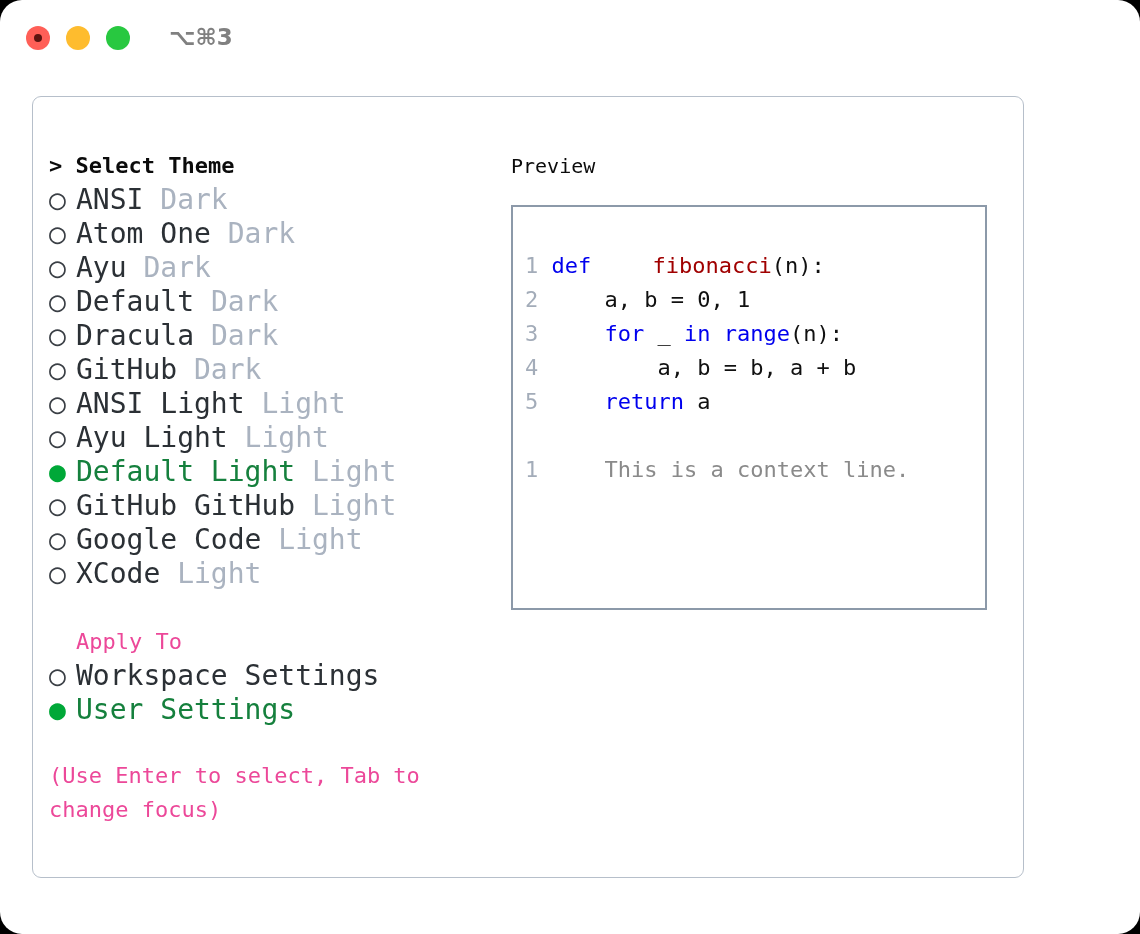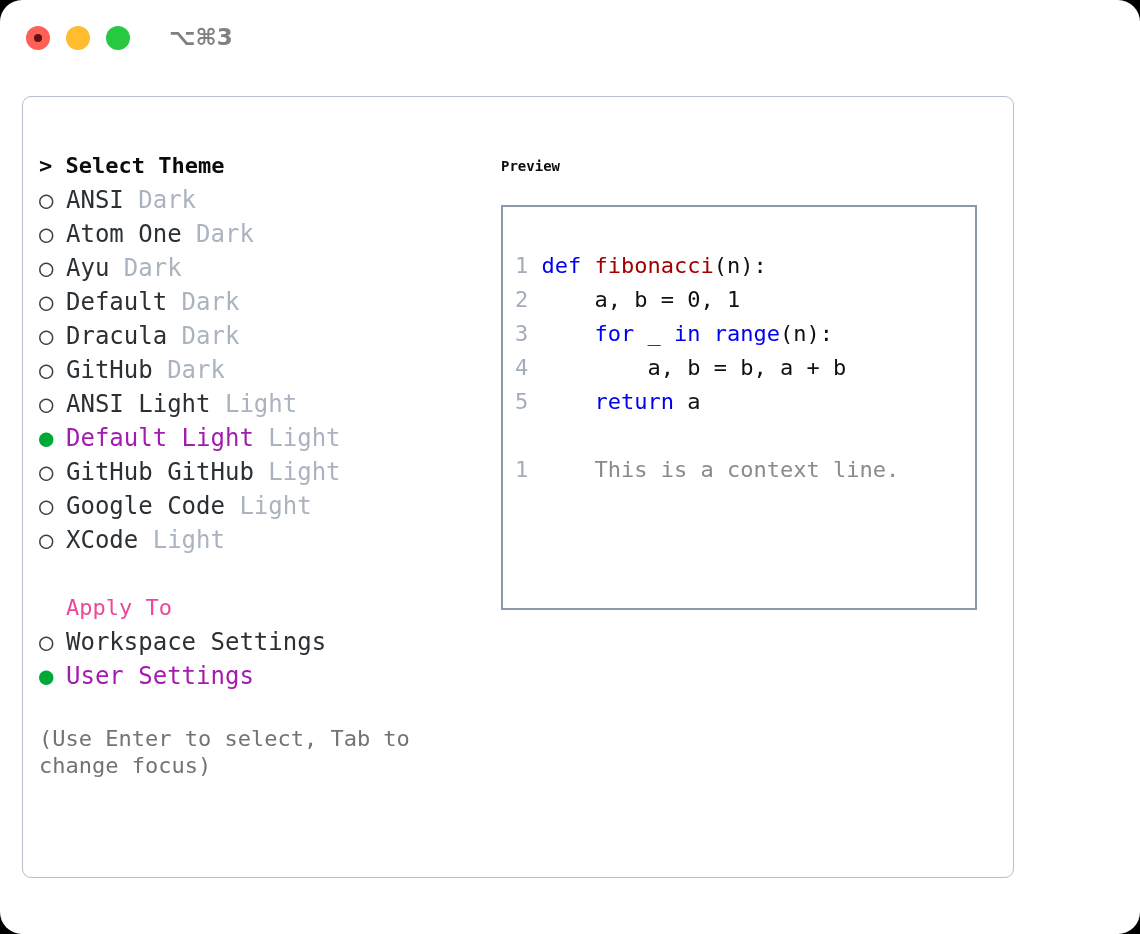--- a/index.html
+++ b/index.html
@@ -56,21 +56,21 @@
     font-size: 23px;
     font-weight: bold;
     color: #808080;
     letter-spacing: 0px;
     font-family: "DejaVu Sans", "Liberation Sans", sans-serif;
   }
 
   
   #panel {
     position: absolute;
-    left: 22px;
+    left: 32px;
     top: 96px;
     width: 992px;
     height: 782px;
     border: 1.5px solid #b6bfca;
     border-radius: 9px;
     background: #ffffff;
     box-sizing: border-box;
   }
 
   
@@ -89,58 +89,58 @@
   }
   .section-header-plain {
     font-size: 22px;
     line-height: 34px;
     font-weight: normal;
     color: #ec4899;
     white-space: pre;
     padding-left: 27px;
   }
   .radio-row {
-    font-size: 24px;
+    font-size: 28px;
     line-height: 34px;
     color: #3a3f45;
     white-space: pre;
     display: block;
   }
   .marker {
     display: inline-block;
     width: 27px;
     color: #3a3f45;
   }
   .radio-row.selected .marker { color: #00a838; }
-  .radio-row.selected .row-label { color: #a21caf; }
+  .radio-row.selected .row-label { color: #15803d; }
   .row-label { color: #2b3035; }
   .row-variant { color: #aab3c0; }
 
   #apply-block { margin-top: 34px; }
 
   #hint-text {
     margin-top: 32px;
     font-size: 22px;
-    line-height: 27px;
-    color: #737373;
+    line-height: 34px;
+    color: #ec4899;
     width: 410px;
     white-space: pre-wrap;
   }
 
   
   #preview-column {
     position: absolute;
     left: 478px;
     top: 52px;
     width: 500px;
   }
   #preview-title {
-    font-size: 14px;
-    line-height: 34px;
-    font-weight: bold;
+    font-size: 20px;
+    line-height: 34px;
+    font-weight: normal;
     color: #0b0b0b;
   }
   #preview-box {
     margin-top: 22px;
     width: 476px;
     height: 405px;
     border: 2px solid #8c99a9;
     background: #ffffff;
     box-sizing: border-box;
     position: relative;
@@ -153,21 +153,21 @@
   }
   .code-line {
     font-size: 22px;
     line-height: 34px;
     white-space: pre;
   }
   .lineno {
     color: #a3acb9;
   }
   .tok-kw   { color: #0000ee; }
-  .tok-fn   { color: #a00000; }
+  .tok-fn   { color: #a00000; margin-left: 48px; }
   .tok-plain{ color: #101010; }
   .diff-gap { height: 34px; }
   .diff-context { color: #8a8a8a; }
   .diff-del     { color: #c00000; }
   .diff-add     { color: #00c000; }
 </style>
 </head>
 <body>
 
 <div id="window">
@@ -186,20 +186,21 @@
       <div class="section-header">&gt; Select Theme</div>
 
       <div id="theme-list">
           <div class="radio-row"><span class="marker">○</span><span class="row-label">ANSI</span><span> </span><span class="row-variant">Dark</span></div>
           <div class="radio-row"><span class="marker">○</span><span class="row-label">Atom One</span><span> </span><span class="row-variant">Dark</span></div>
           <div class="radio-row"><span class="marker">○</span><span class="row-label">Ayu</span><span> </span><span class="row-variant">Dark</span></div>
           <div class="radio-row"><span class="marker">○</span><span class="row-label">Default</span><span> </span><span class="row-variant">Dark</span></div>
           <div class="radio-row"><span class="marker">○</span><span class="row-label">Dracula</span><span> </span><span class="row-variant">Dark</span></div>
           <div class="radio-row"><span class="marker">○</span><span class="row-label">GitHub</span><span> </span><span class="row-variant">Dark</span></div>
           <div class="radio-row"><span class="marker">○</span><span class="row-label">ANSI Light</span><span> </span><span class="row-variant">Light</span></div>
+          <div class="radio-row"><span class="marker">○</span><span class="row-label">Ayu Light</span><span> </span><span class="row-variant">Light</span></div>
           <div class="radio-row selected"><span class="marker">●</span><span class="row-label">Default Light</span><span> </span><span class="row-variant">Light</span></div>
           <div class="radio-row"><span class="marker">○</span><span class="row-label">GitHub GitHub</span><span> </span><span class="row-variant">Light</span></div>
           <div class="radio-row"><span class="marker">○</span><span class="row-label">Google Code</span><span> </span><span class="row-variant">Light</span></div>
           <div class="radio-row"><span class="marker">○</span><span class="row-label">XCode</span><span> </span><span class="row-variant">Light</span></div>
         </div>
 
       <div id="apply-block">
         <div class="section-header-plain">Apply To</div>
         <div id="apply-list">
             <div class="radio-row"><span class="marker">○</span><span class="row-label">Workspace Settings</span></div>

